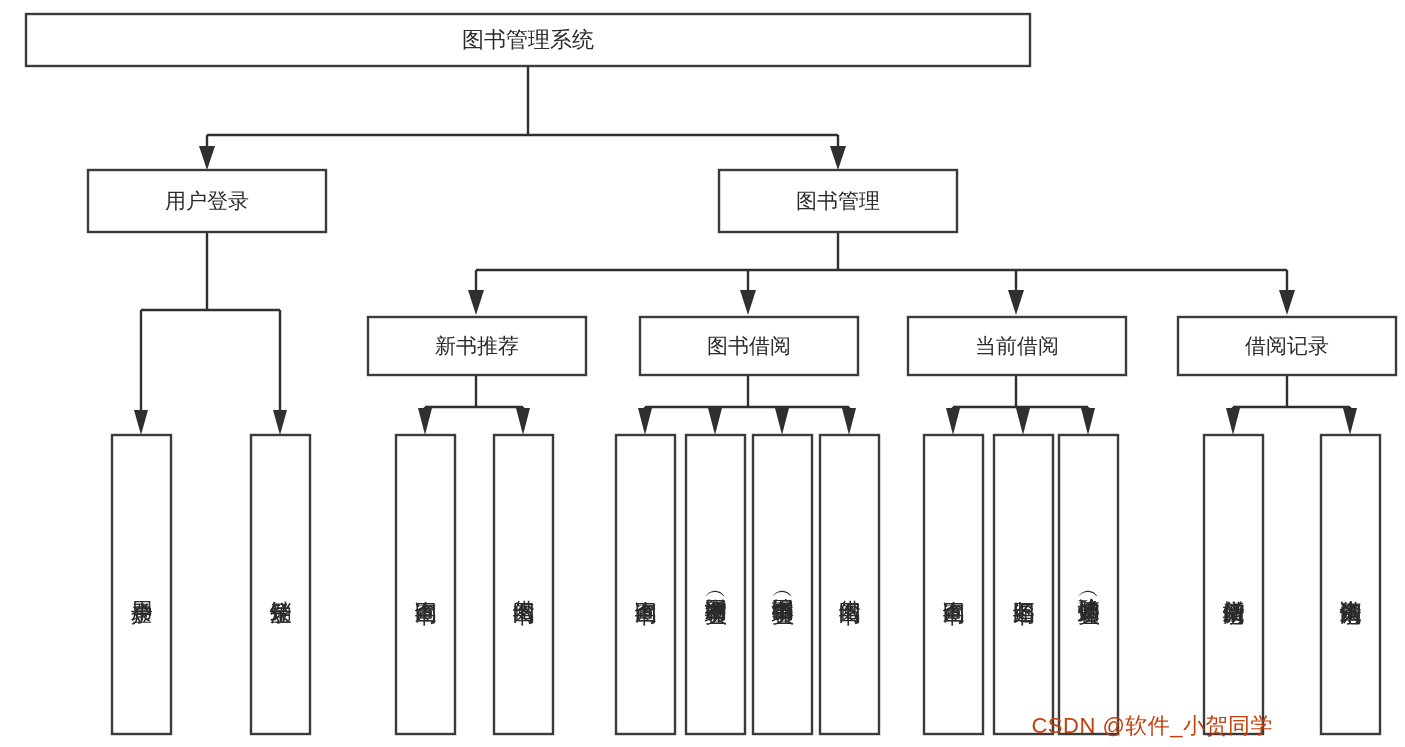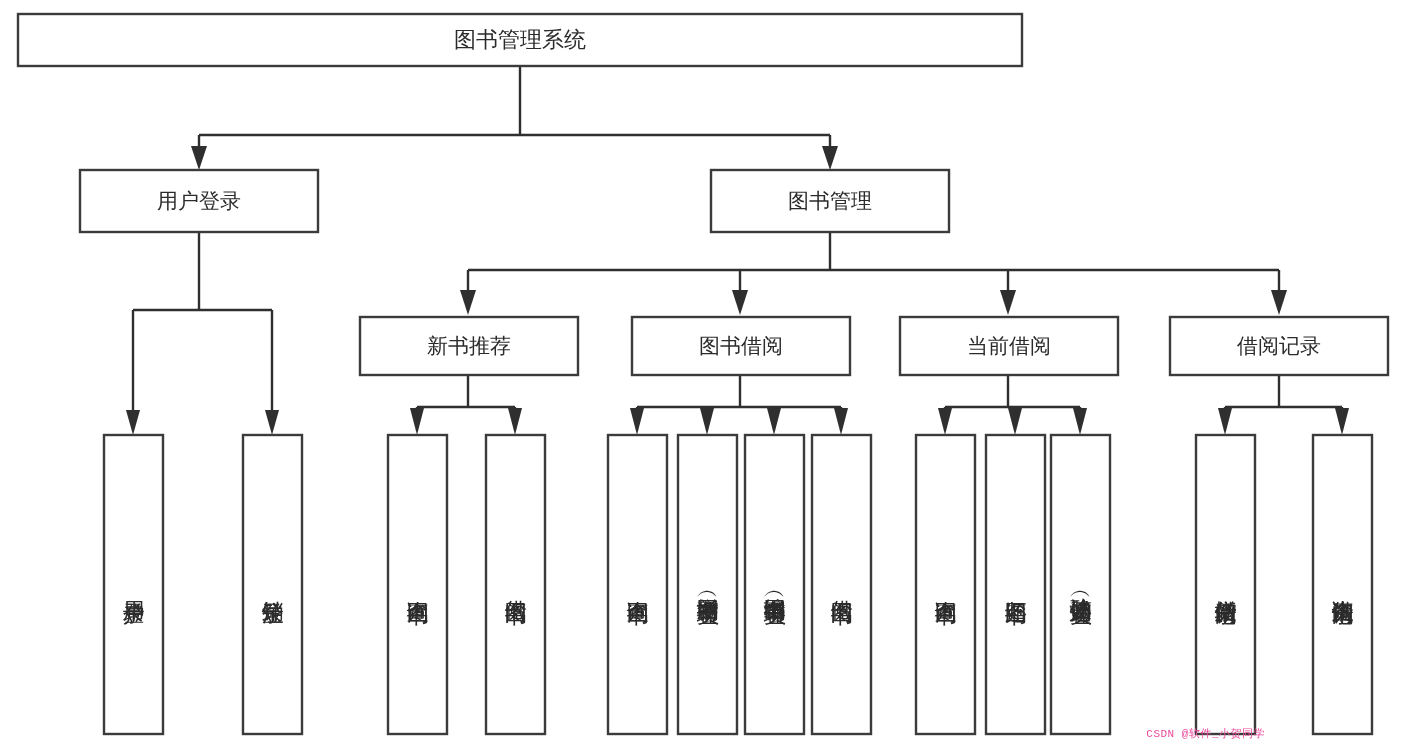--- a/index.html
+++ b/index.html
@@ -9,21 +9,21 @@
   }
   body {
     width: 1405px;
     height: 747px;
     font-family: "Liberation Sans", "DejaVu Sans", sans-serif;
     overflow: hidden;
     position: relative;
   }
   #diagram-root {
     position: absolute;
-    left: 0; top: 0;
+    left: 8px; top: 0;
     width: 1273px;
     height: 747px;
   }
   svg.flow {
     display: block;
     width: 1405px;
     height: 747px;
   }
   .node-rect {
     fill: #ffffff;
@@ -47,23 +47,23 @@
     text-anchor: middle;
     dominant-baseline: middle;
   }
   .node-label-root {
     font-size: 22px;
   }
   .watermark {
     position: absolute;
     right: 8px;
     bottom: 6px;
-    font-family: Liberation Mono, monospace;
-    font-size: 11px;
-    color: #ec4899;
+    font-family: Liberation Sans, sans-serif;
+    font-size: 22px;
+    color: #c2410c;
     letter-spacing: 0.5px;
     white-space: nowrap;
     user-select: none;
   }
 </style>
 </head>
 <body>
 
 <div id="diagram-root">
 

